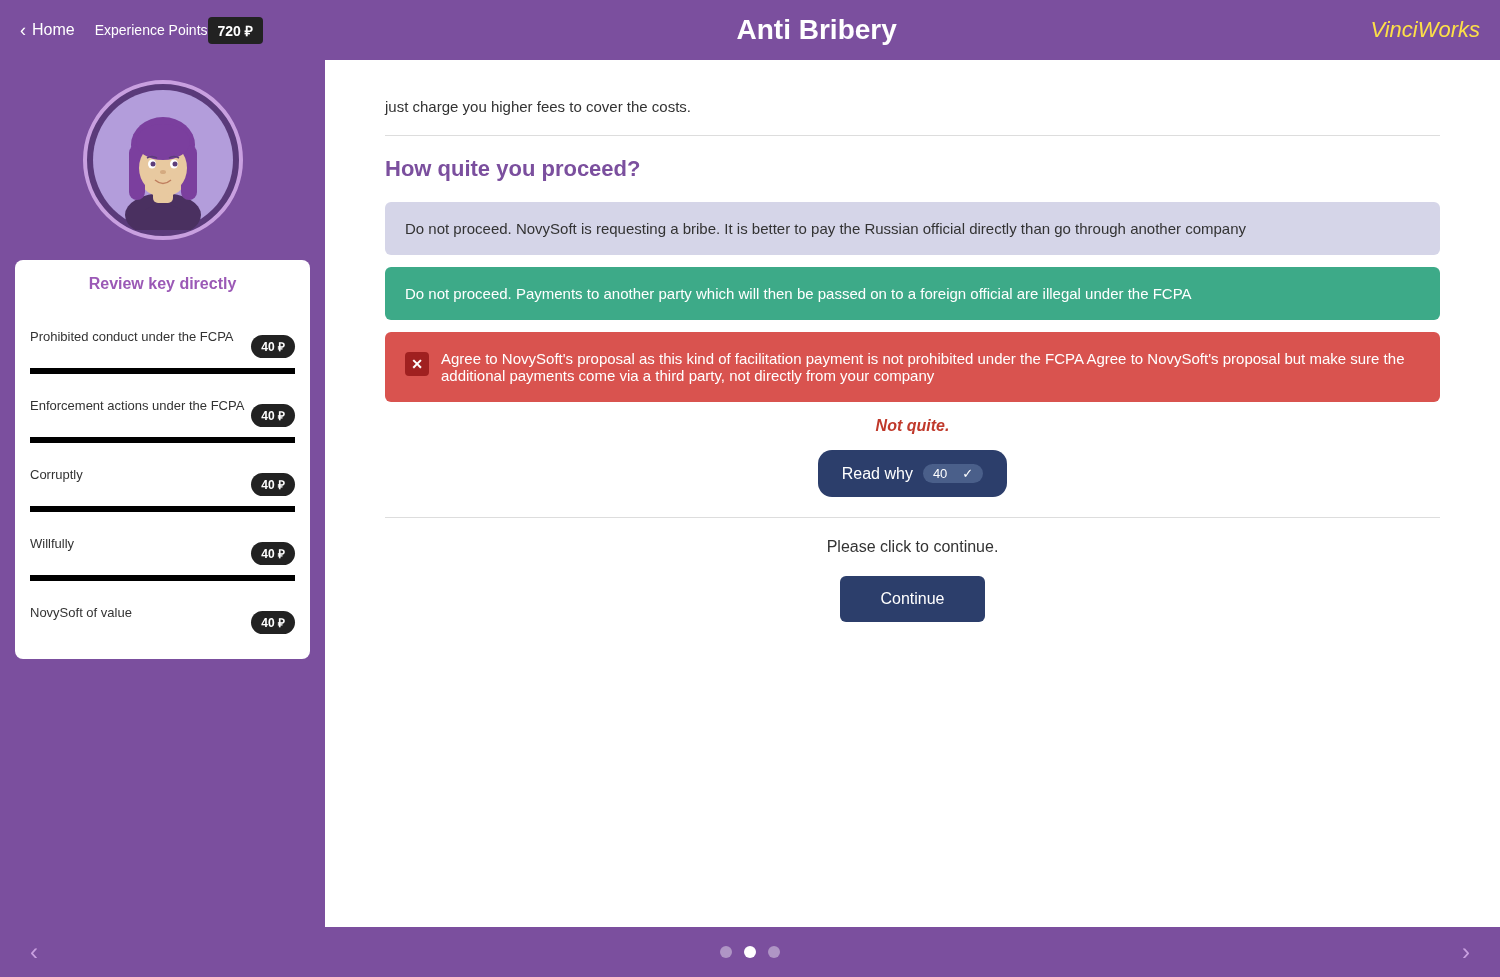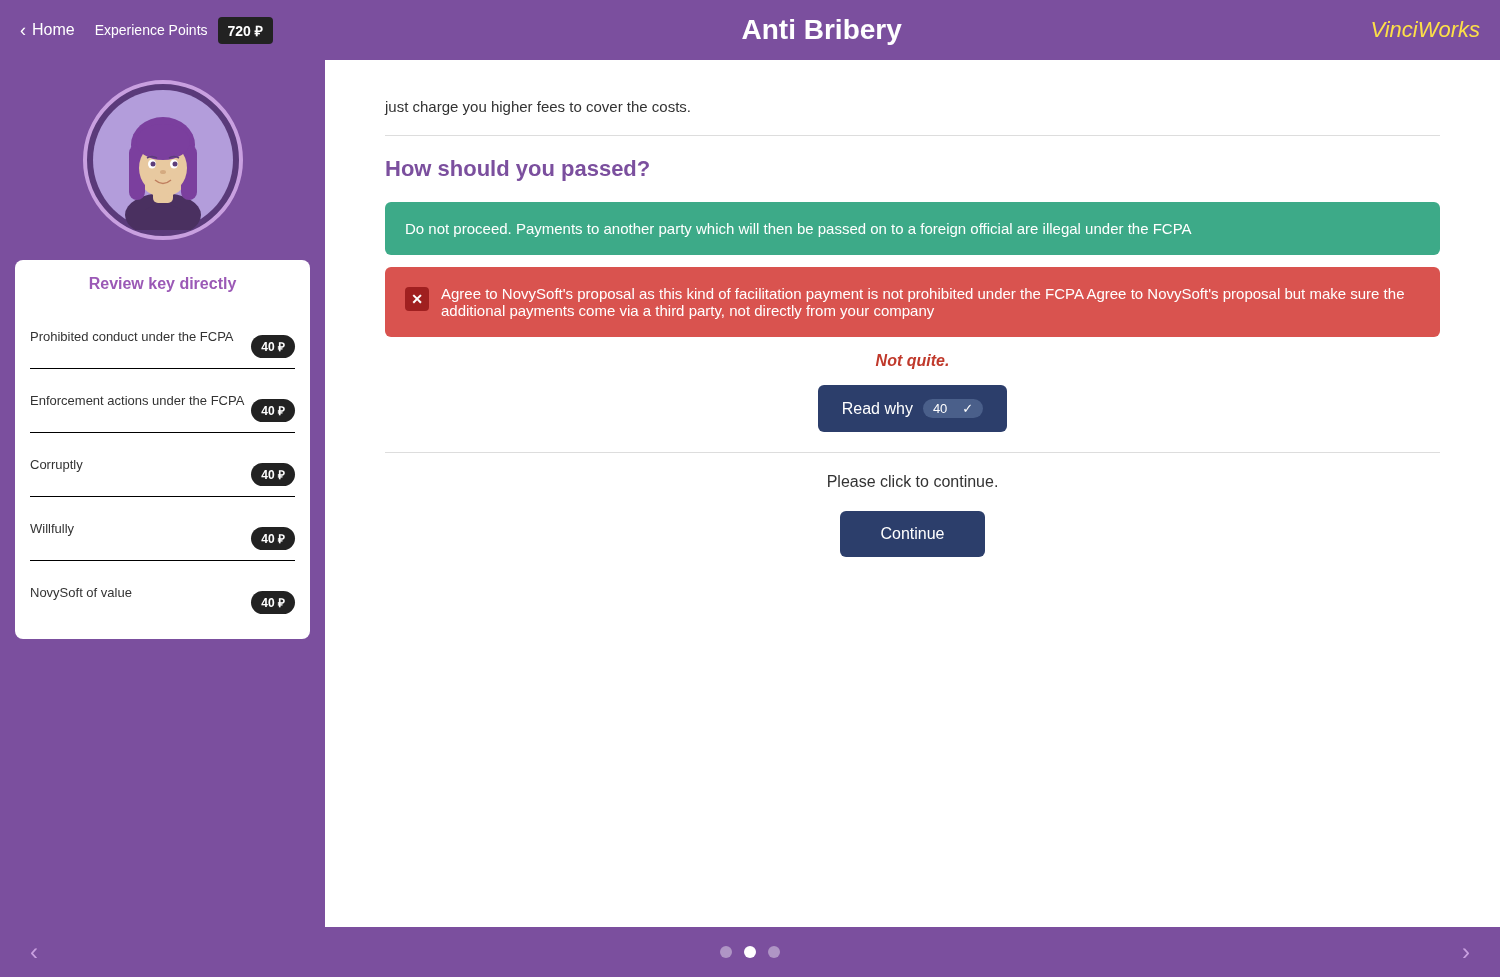--- a/index.html
+++ b/index.html
@@ -22,21 +22,20 @@
       cursor: pointer;
       margin-right: 20px;
     }
     .header-home-arrow {
       margin-right: 6px;
       font-size: 18px;
     }
     .header-exp-points {
       color: white;
       font-size: 14px;
-      margin-right: 10px;
     }
     .header-score {
       background: #222;
       color: white;
       padding: 4px 10px;
       border-radius: 4px;
       font-size: 14px;
       font-weight: bold;
     }
     .header-title {
@@ -102,21 +101,21 @@
       font-weight: bold;
       text-align: center;
       margin-bottom: 12px;
     }
 
     .review-item {
       display: flex;
       align-items: center;
       justify-content: space-between;
       padding: 10px 0;
-      border-bottom: 1px solid #000000;
+      border-bottom: 6px solid #000000;
       cursor: pointer;
     }
     .review-item:last-child {
       border-bottom: none;
     }
 
     .review-item-label {
       font-size: 13px;
       color: #333;
       flex: 1;
@@ -208,21 +207,21 @@
       font-weight: bold;
       text-align: center;
       font-size: 16px;
       margin: 15px 0;
     }
 
     .read-why-btn {
       background: #2c3e6b;
       color: white;
       border: none;
-      border-radius: 6px;
+      border-radius: 14px;
       padding: 14px 24px;
       font-size: 16px;
       cursor: pointer;
       display: flex;
       align-items: center;
       gap: 10px;
       margin: 0 auto 20px;
     }
 
     .read-why-badge {
@@ -380,22 +379,25 @@
         <span class="review-item-badge">40 ₽</span>
       </div>
     </div>
   </div>
 
   <div class="content-area">
     <div class="content-inner">
 
       <p class="intro-text">just charge you higher fees to cover the costs.</p>
 
-      <div class="question-title">How should you passed?</div>
-
+      <div class="question-title">How quite you proceed?</div>
+
+      <div class="option option-default">
+        <span>Do not proceed. NovySoft is requesting a bribe. It is better to pay the Russian official directly than go through another company</span>
+      </div>
 
       <div class="option option-correct">
         <span>Do not proceed. Payments to another party which will then be passed on to a foreign official are illegal under the FCPA</span>
       </div>
 
       <div class="option option-incorrect">
         <span class="option-x-icon">✕</span>
         <span>Agree to NovySoft's proposal as this kind of facilitation payment is not prohibited under the FCPA Agree to NovySoft's proposal but make sure the additional payments come via a third party, not directly from your company</span>
       </div>
 

